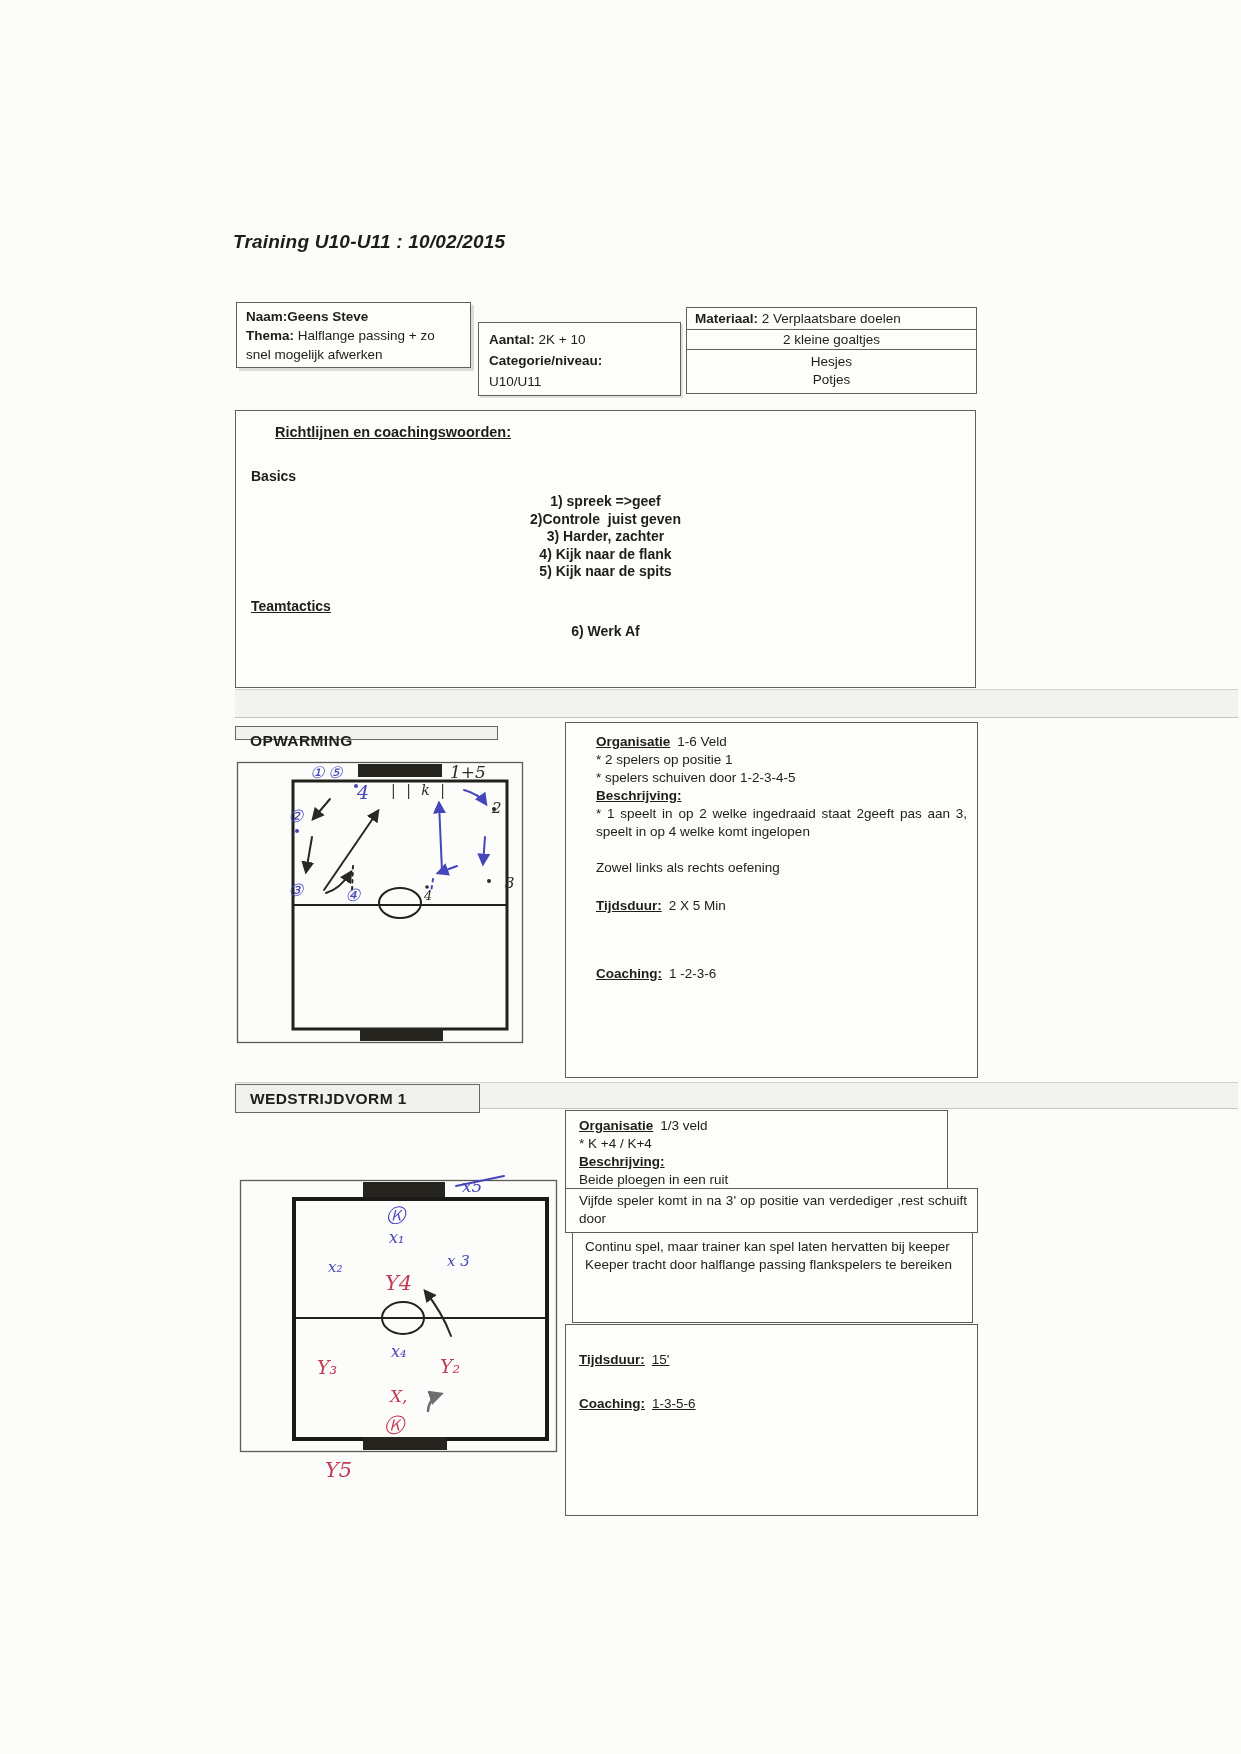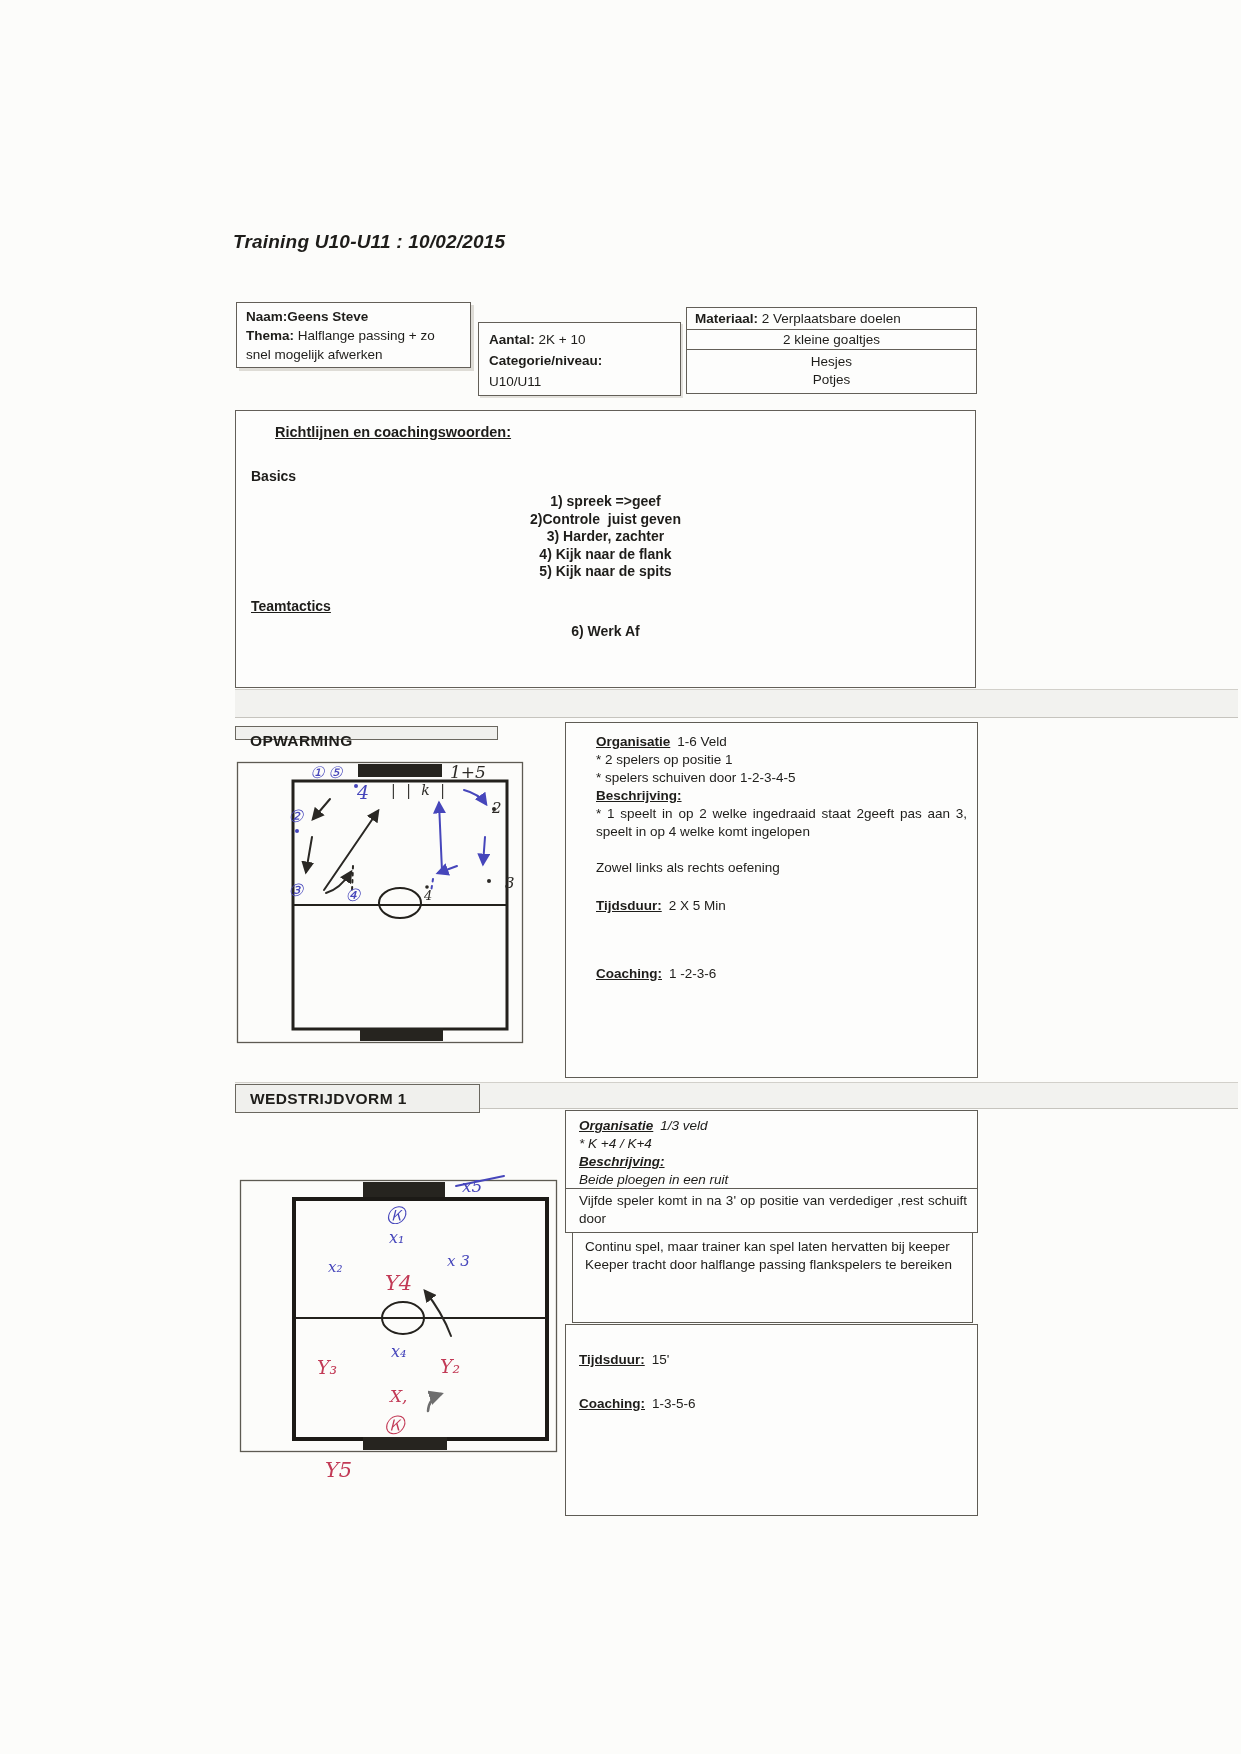--- a/index.html
+++ b/index.html
@@ -39,24 +39,24 @@
 
   #panel-opw { left:565px; top:722px; width:413px; height:356px; border:1px solid #5f5c55; padding:10px 10px 0 30px; font-size:13.5px; line-height:18px; background:#fdfdfc; }
   .ml6 { margin-left:7px; }
   .sp18 { height:18px; }
   .mt20 { margin-top:20px; }
   .mt50 { margin-top:50px; }
   .mt26 { margin-top:26px; }
   .just { text-align:justify; }
 
   .wvbox { border:1px solid #5f5c55; background:#fdfdfc; font-size:13.5px; line-height:18px; }
-  #wv-box1 { left:565px; top:1110px; width:413px; height:79px; padding:6px 10px 0 13px;font-style:italic; }
+  #wv-box1 { left:565px; top:1110px; width:383px; height:79px; padding:6px 10px 0 13px; }
   #wv-box2 { left:565px; top:1188px; width:413px; height:45px; padding:3px 10px 0 13px; }
   #wv-box3 { left:572px; top:1232px; width:401px; height:91px; padding:5px 10px 0 12px; }
-  #wv-box4 { left:565px; top:1324px; width:413px; height:192px; padding:26px 10px 0 13px; }
+  #wv-box4 { left:565px; top:1324px; width:413px; height:192px; padding:26px 10px 0 13px;text-decoration:underline; }
 
   
   .thin  { fill:none; stroke:#5d5a52; stroke-width:1.3; }
   .thick { fill:none; stroke:#23211c; stroke-width:3; }
   .thick4{ fill:none; stroke:#1c1a16; stroke-width:4; }
   .bar   { fill:#26241f; stroke:none; }
   .ln    { stroke:#23211c; stroke-width:2; fill:none; }
   .arb   { stroke:#2a2824; stroke-width:2; fill:none; stroke-linecap:round; }
   .arl   { stroke:#4646bb; stroke-width:2; fill:none; stroke-linecap:round; }
   .arg   { stroke:#6e6e6e; stroke-width:2.5; fill:none; stroke-linecap:round; }

